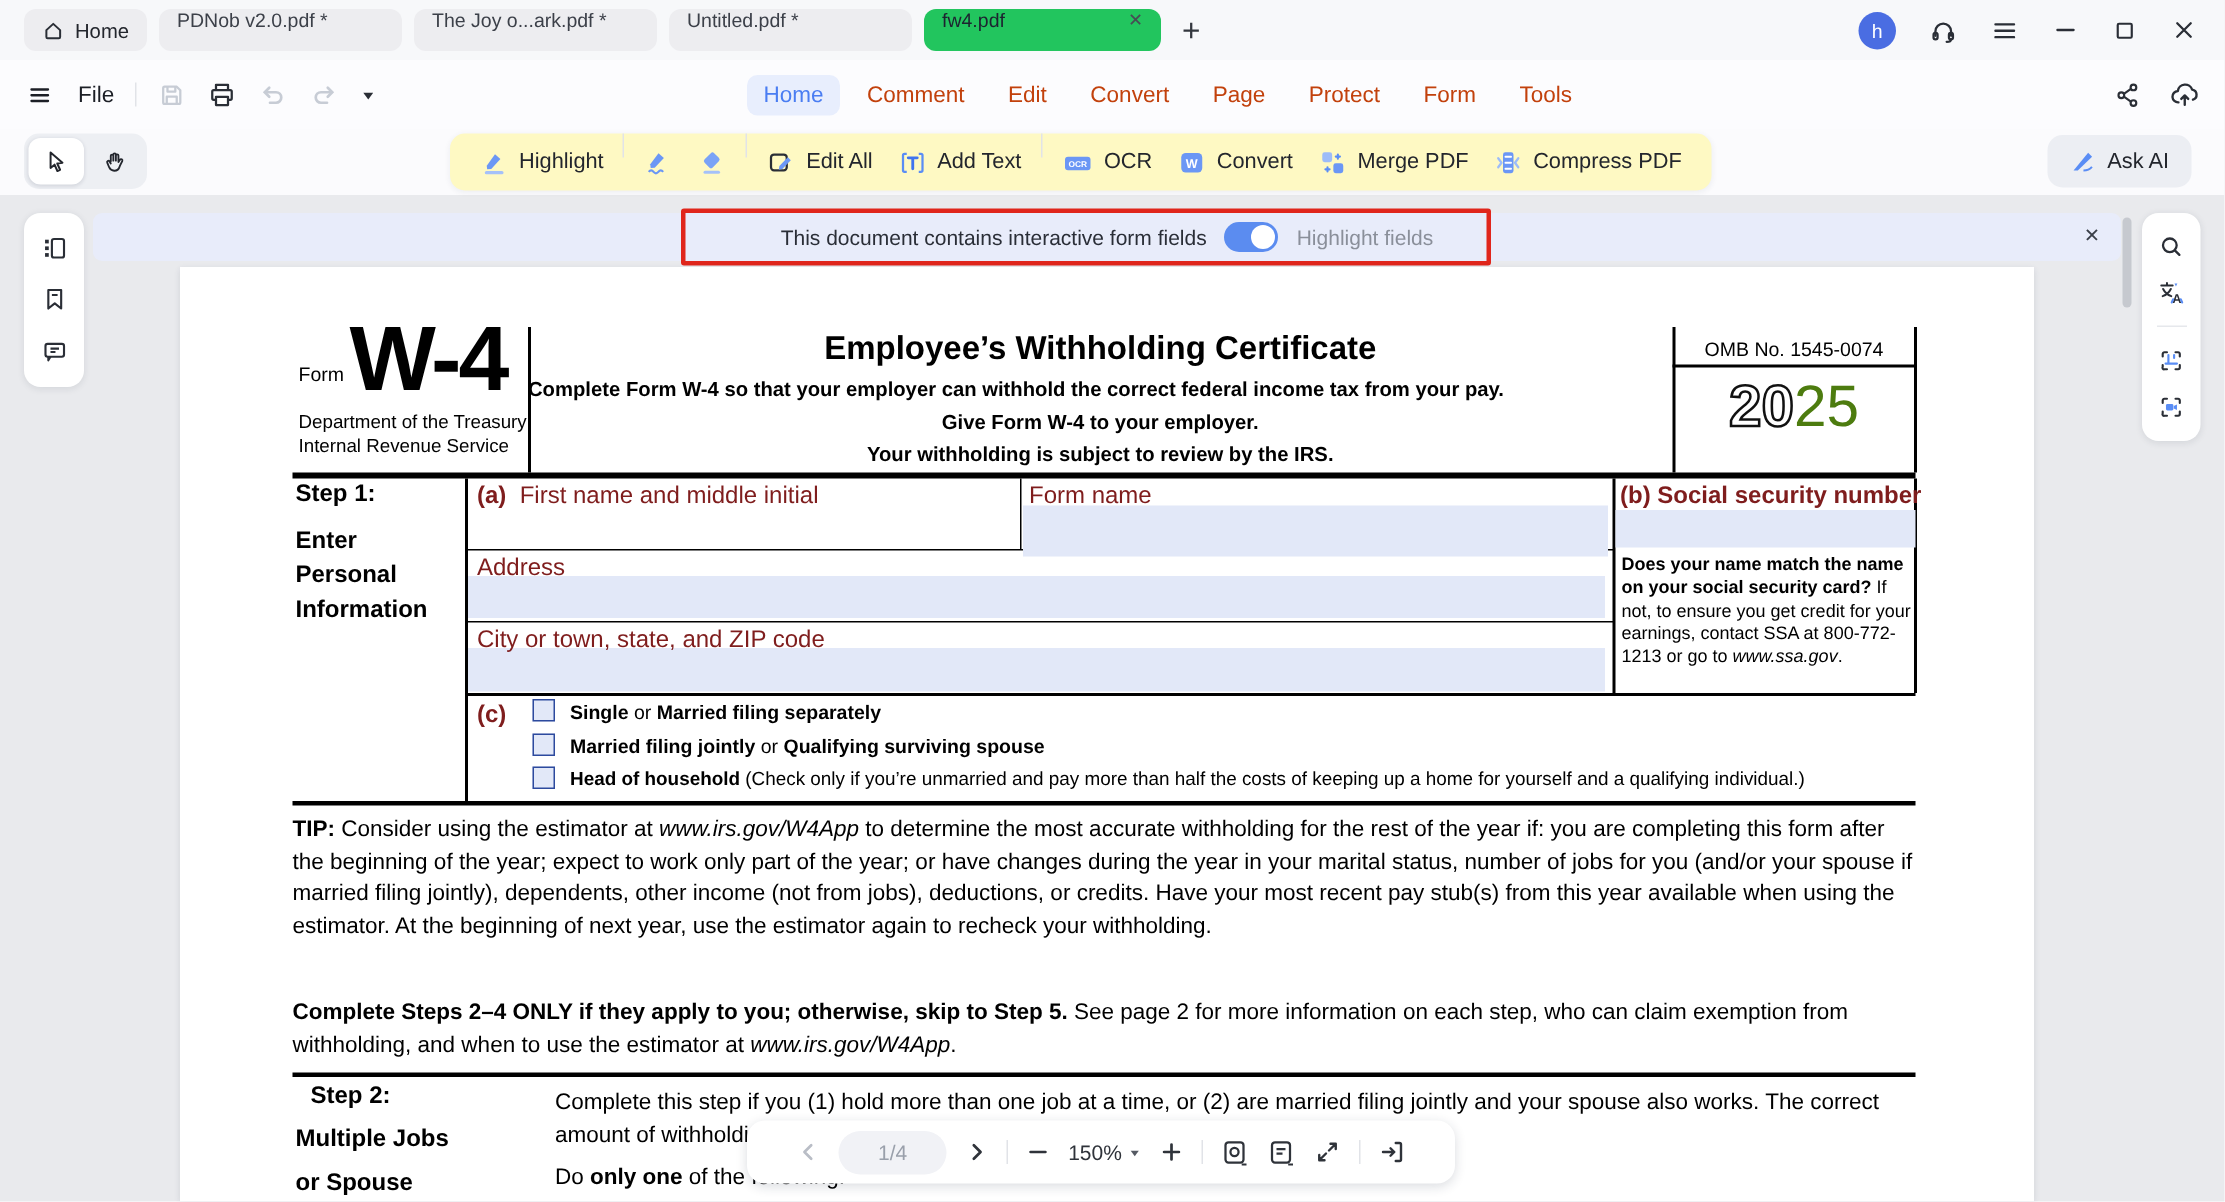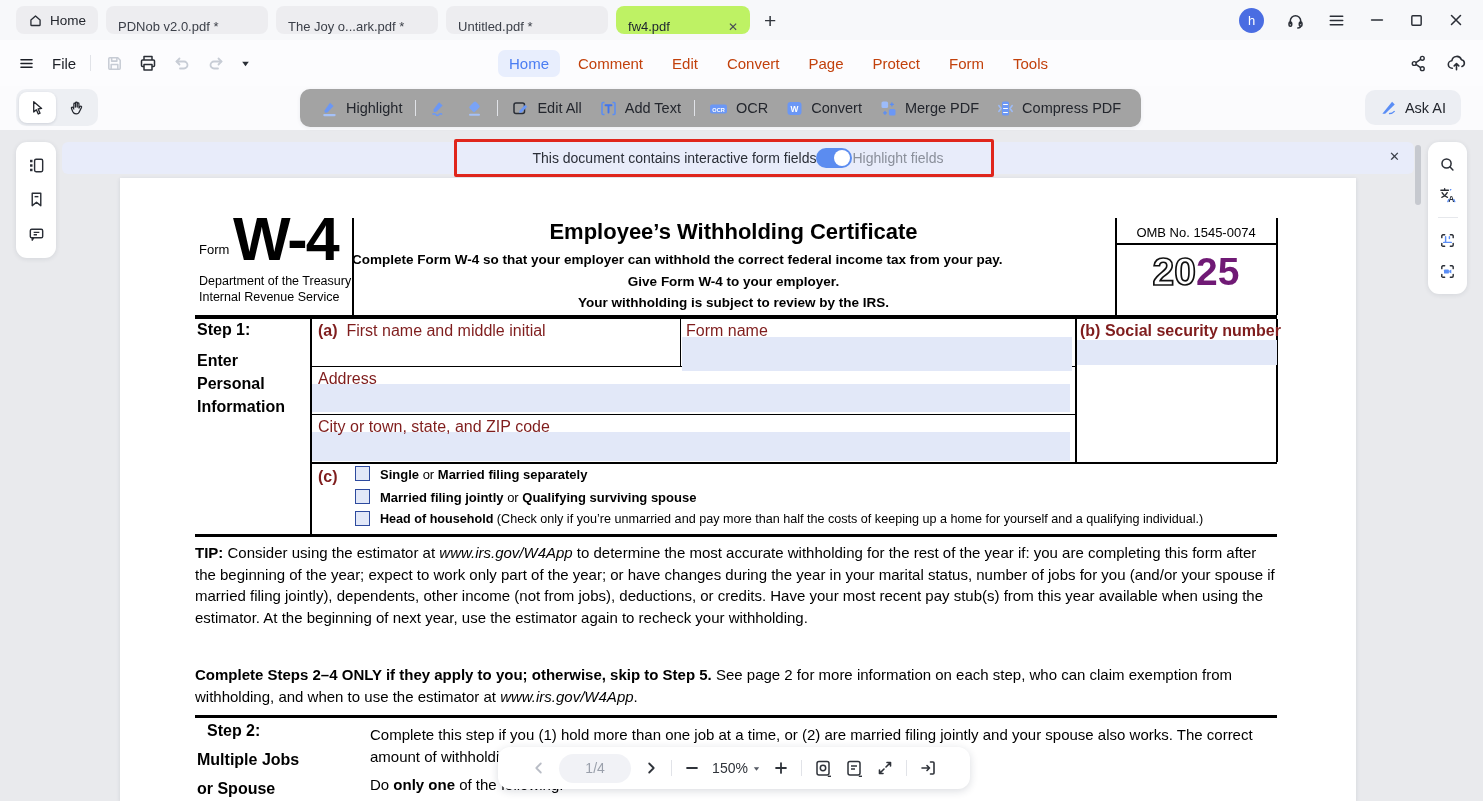--- a/index.html
+++ b/index.html
@@ -6,23 +6,23 @@
   html,body{margin:0;padding:0}
   body{width:1483px;height:801px;position:relative;overflow:hidden;
        font-family:"Liberation Sans",sans-serif;background:#e9eaed;color:#23262d}
   .abs{position:absolute}
   svg{display:block}
 
   
   #titlebar{position:absolute;left:0;top:0;width:1483px;height:40px;background:#f7f8fa;display:flex;align-items:center}
   .home-tab{display:flex;align-items:center;gap:7px;height:28px;padding:0 12px;margin-left:16px;
             border-radius:8px;background:#ededf0;font-size:13.5px;color:#23262d}
-  .ttab{display:flex;align-items:flex-end;height:28px;width:162px;padding:0 12px;margin-left:8px;
+  .ttab{display:flex;align-items:flex-start;height:28px;width:162px;padding:0 12px;margin-left:8px;
         border-radius:8px;background:#ededf0;font-size:13px;color:#3c4049;white-space:nowrap;overflow:hidden}
-  .ttab.active{background:#bef264;color:#1d2330;justify-content:space-between;width:134px}
+  .ttab.active{background:#22c55e;color:#1d2330;justify-content:space-between;width:158px}
   .tclose{font-size:12px;color:#474c55;padding-left:8px}
   .tplus{font-size:21px;color:#33373e;margin-left:14px;line-height:1}
   #tb-right{position:absolute;right:0;top:0;height:40px;display:flex;align-items:center;gap:22px;padding-right:18px}
   .avatar{width:25px;height:25px;border-radius:50%;background:#4a6de2;color:#fff;font-size:13px;
           display:flex;align-items:center;justify-content:center}
 
   
   #menubar{position:absolute;left:0;top:40px;width:1483px;height:46px;background:#fcfcfe}
   #mb-left{position:absolute;left:18px;top:0;height:46px;display:flex;align-items:center;gap:14px}
   .mb-file{display:flex;align-items:center;gap:17px;font-size:15px;color:#1c1f26}
@@ -31,29 +31,29 @@
   .mtab{padding:5px 11px;border-radius:7px;color:#c2410c;white-space:nowrap}
   .mtab.active{background:#e8eefd;color:#4a7df2}
   #mb-right{position:absolute;right:16px;top:0;height:46px;display:flex;align-items:center;gap:18px}
 
   
   #toolbar{position:absolute;left:0;top:86px;width:1483px;height:44px;background:#fbfbfd}
   #select-group{position:absolute;left:16px;top:3px;height:37px;display:flex;align-items:center;gap:2px;
                 background:#edeff3;border-radius:10px;padding:3px}
   .sel-cell{width:37px;height:31px;display:flex;align-items:center;justify-content:center;border-radius:8px}
   .sel-cell.on{background:#fff;box-shadow:0 1px 3px rgba(20,30,60,.14)}
-  #tool-card{position:absolute;left:300px;top:3px;height:38px;display:flex;align-items:center;gap:9px;
-             background:#a3a3a3;border-radius:10px;padding:0 16px;box-shadow:0 1px 4px rgba(30,40,70,.07)}
+  #tool-card{position:absolute;left:300px;top:3px;height:38px;display:flex;gap:9px;
+             background:#fef9c3;border-radius:10px;padding:0 16px;box-shadow:0 1px 4px rgba(30,40,70,.07)}
   .tbtn{display:flex;align-items:center;gap:7px;font-size:14.5px;color:#23262d;padding:4px 4px;white-space:nowrap}
   #askai{position:absolute;right:22px;top:4px;height:35px;display:flex;align-items:center;gap:8px;
          background:#eceef3;border-radius:10px;padding:0 15px;font-size:14.5px;color:#23262d}
 
   
   #notifbar{position:absolute;left:62px;top:142px;width:1352px;height:32px;background:#e8ecfa;border-radius:6px;
-            display:flex;align-items:center;justify-content:center;gap:0;font-size:14px;color:#2a2e37}
+            display:flex;align-items:center;justify-content:center;gap:12px;font-size:14px;color:#2a2e37}
   #notif-close{position:absolute;right:14px;top:7px;font-size:13px;color:#3a3f48}
   .toggle{width:36px;height:20px;border-radius:10px;background:#5b8cf0;position:relative}
   .toggle .knob{position:absolute;right:2px;top:2px;width:16px;height:16px;border-radius:50%;background:#fff}
   .toggle-label{color:#8a8f9a}
   #redbox{position:absolute;left:454px;top:139px;width:540px;height:38px;border:3px solid #e0261c;border-radius:2px;pointer-events:none}
   .floatpanel{position:absolute;background:#fff;border-radius:11px;box-shadow:0 1px 5px rgba(25,35,60,.10);
               display:flex;flex-direction:column;align-items:center}
   #leftpanel{left:16px;top:142px;width:40px;height:116px;justify-content:space-around;padding:6px 0}
   #rightpanel{right:16px;top:142px;width:39px;height:152px;justify-content:space-around;padding:7px 0}
   .pdiv{width:20px;height:1px;background:#e6e8ec}
@@ -63,21 +63,21 @@
   #page{position:absolute;left:120px;top:178px;width:1236px;height:623px;background:#fff;overflow:hidden;
         box-shadow:0 1px 4px rgba(30,40,70,.12);color:#000}
   .ln{position:absolute;background:#000}
   .field{position:absolute;background:#e2e8f8}
   .flabel{position:absolute;font-size:16px;color:#7f1d1d;white-space:nowrap}
   .cbx{position:absolute;width:15px;height:15px;background:#e2e8f8;border:1.6px solid #2d4a9e}
   .cbl{position:absolute;font-size:13px;white-space:nowrap}
   .bigstep{position:absolute;font-weight:bold;font-size:16px}
   .para{position:absolute;font-size:15px;line-height:21.5px;text-align:left}
   .yr-outline{color:#fff;-webkit-text-stroke:1.7px #111;font-weight:bold}
-  .yr-solid{font-weight:bold;color:#701a75}
+  .yr-solid{font-weight:normal;color:#4d7c0f}
   i{font-style:italic}
 
   
   #pager{position:absolute;left:498px;top:747px;width:472px;height:42px;background:#fff;border-radius:12px;
          box-shadow:0 2px 8px rgba(25,35,60,.16);display:flex;align-items:center;justify-content:center;gap:11px}
   .pagepill{width:72px;height:29px;border-radius:15px;background:#f1f2f6;display:flex;align-items:center;justify-content:center;
             font-size:14px;color:#9aa0ab}
   .zoomtxt{font-size:14px;color:#2f333a;display:flex;align-items:center;gap:4px}
 </style>
 </head>
@@ -433,20 +433,23 @@
   <div class="field" style="left:957px;top:162px;width:200px;height:25px"></div>
   <div class="field" style="left:192px;top:206px;width:758px;height:28px"></div>
   <div class="field" style="left:192px;top:254px;width:758px;height:29px"></div>
 
   <div class="flabel" style="left:198px;top:144px"><b>(a)</b>&nbsp;&nbsp;<span>First name and middle initial</span></div>
   <div class="flabel" style="left:566px;top:144px">Form name</div>
   <div class="flabel" style="left:960px;top:144px;font-weight:bold">(b)   Social security number</div>
   <div class="flabel" style="left:198px;top:192px">Address</div>
   <div class="flabel" style="left:198px;top:240px">City or town, state, and ZIP code</div>
 
+  <div class="abs" style="left:961px;top:191px;width:194px;font-size:12px;line-height:15.3px">
+    <b>Does your name match the name on your social security card?</b><span> If not, to ensure you get credit for your earnings, contact SSA at 800-772-1213 or go to </span><i>www.ssa.gov</i><span>.</span>
+  </div>
 
   <div class="flabel" style="left:198px;top:290px;font-weight:bold">(c)</div>
   <div class="cbx" style="left:235px;top:288px"></div>
   <div class="cbl" style="left:260px;top:289px"><b>Single</b><span> or </span><b>Married filing separately</b></div>
   <div class="cbx" style="left:235px;top:311px"></div>
   <div class="cbl" style="left:260px;top:312px"><b>Married filing jointly</b><span> or </span><b>Qualifying surviving spouse</b></div>
   <div class="cbx" style="left:235px;top:333px"></div>
   <div class="cbl" style="left:260px;top:334px;font-size:12.6px"><b>Head of household</b><span> (Check only if you’re unmarried and pay more than half the costs of keeping up a home for yourself and a qualifying individual.)</span></div>
 
   <div class="ln" style="left:75px;top:356px;width:1082px;height:2.5px"></div>

